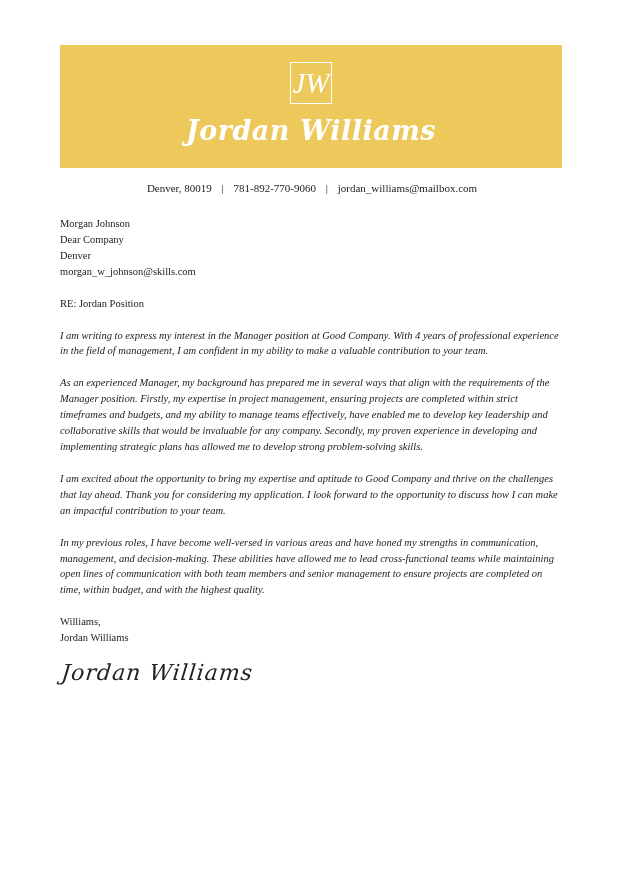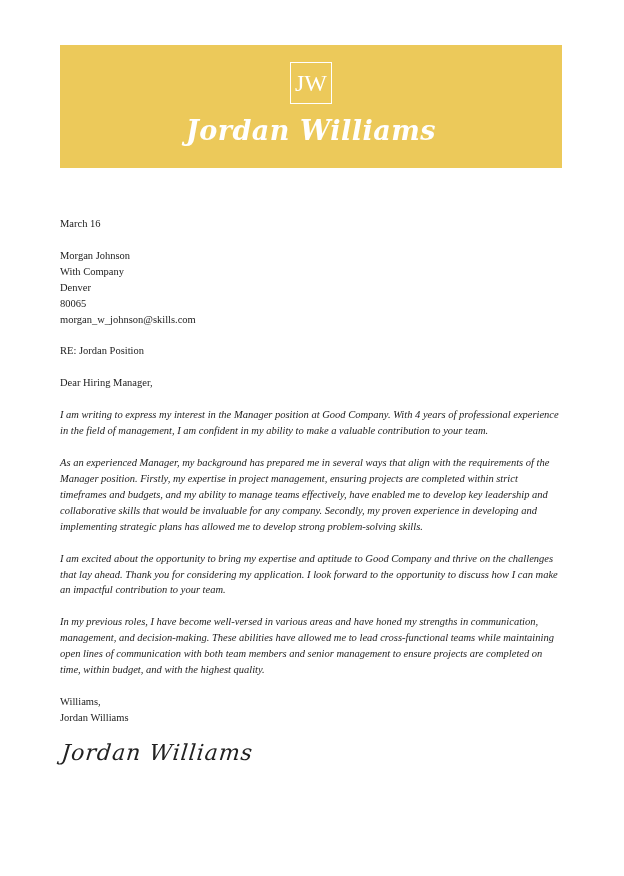--- a/index.html
+++ b/index.html
@@ -31,24 +31,25 @@
     height: 40px;
     border: 1px solid #ffffff;
     margin: 17px auto 0 auto;
     display: flex;
     align-items: center;
     justify-content: center;
     overflow: visible;
   }
   .monogram-box span {
     font-family: "Liberation Serif", serif;
-    font-size: 24px;
+    font-size: 29px;
     line-height: 40px;
     color: #ffffff;
     white-space: nowrap;
+    font-style: italic;
   }
   .banner h1 {
     margin: 11px 0 0 0;
     font-family: "DejaVu Serif", serif;
     font-style: italic;
     font-weight: bold;
     font-size: 27px;
     line-height: 32px;
     color: #ffffff;
     letter-spacing: 0.5px;
@@ -99,36 +100,40 @@
 
 <div class="page">
 
   <header class="banner">
     <div class="monogram-box">
       <span>JW</span>
     </div>
     <h1>Jordan Williams</h1>
   </header>
 
+  <div class="contact-line">
+    <span>Denver, 80019</span>
+    <span class="sep">|</span>
+    <span>781-892-770-9060</span>
+    <span class="sep">|</span>
+    <span>jordan_williams@mailbox.com</span>
+  </div>
 
   <main class="letter">
 
-    <div class="block">March 16</div>
 
     <div class="block">
       <div>Morgan Johnson</div>
-      <div>With Company</div>
+      <div>Dear Company</div>
       <div>Denver</div>
-      <div>80065</div>
       <div>morgan_w_johnson@skills.com</div>
     </div>
 
     <div class="block">RE: Jordan Position</div>
 
-    <div class="block">Dear Hiring Manager,</div>
 
     <p>I am writing to express my interest in the Manager position at Good Company. With 4 years of professional experience in the field of management, I am confident in my ability to make a valuable contribution to your team.</p>
 
     <p>As an experienced Manager, my background has prepared me in several ways that align with the requirements of the Manager position. Firstly, my expertise in project management, ensuring projects are completed within strict timeframes and budgets, and my ability to manage teams effectively, have enabled me to develop key leadership and collaborative skills that would be invaluable for any company. Secondly, my proven experience in developing and implementing strategic plans has allowed me to develop strong problem-solving skills.</p>
 
     <p>I am excited about the opportunity to bring my expertise and aptitude to Good Company and thrive on the challenges that lay ahead. Thank you for considering my application. I look forward to the opportunity to discuss how I can make an impactful contribution to your team.</p>
 
     <p>In my previous roles, I have become well-versed in various areas and have honed my strengths in communication, management, and decision-making. These abilities have allowed me to lead cross-functional teams while maintaining open lines of communication with both team members and senior management to ensure projects are completed on time, within budget, and with the highest quality.</p>
 
     <div class="closing-block">

